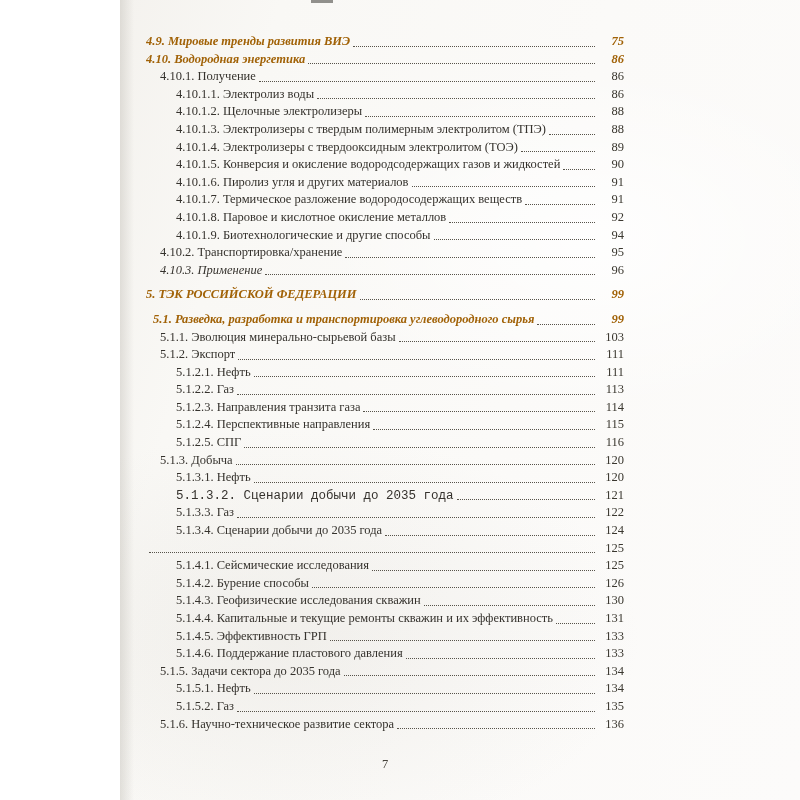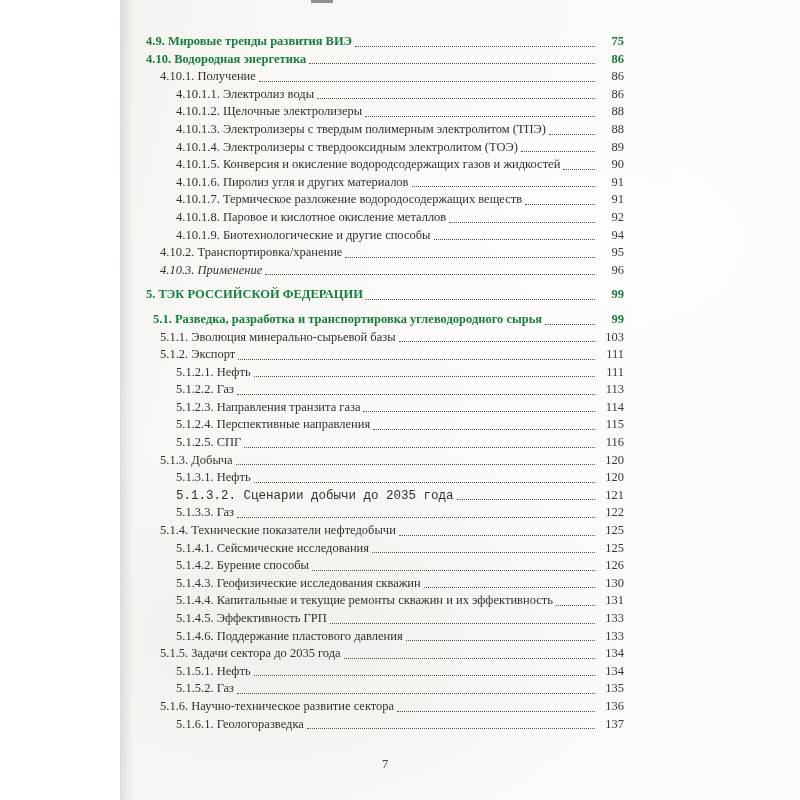--- a/index.html
+++ b/index.html
@@ -56,21 +56,22 @@
     display: flex;
     align-items: baseline;
     height: 17.6px;
     line-height: 17.6px;
     font-size: 12.5px;
     color: #35322d;
   }
   .toc-row.bold .label,
   .toc-row.bold .pnum {
     font-weight: bold;
-    color: #15803d;
+    color: #a16207;
+    font-style: italic;
   }
   .toc-row.gap-before {
     margin-top: 7px;
   }
   .label {
     white-space: nowrap;
     flex: 0 1 auto;
     overflow: hidden;
   }
   .leader {
@@ -234,21 +235,25 @@
         <span class="label" style="padding-left: 30px; font-family: Liberation Mono, monospace;">5.1.3.2. Сценарии добычи до 2035 года</span>
         <span class="leader"></span>
         <span class="pnum">121</span>
       </div>
       <div class="toc-row">
         <span class="label" style="padding-left: 30px;">5.1.3.3. Газ</span>
         <span class="leader"></span>
         <span class="pnum">122</span>
       </div>
       <div class="toc-row">
-        <span class="label" style="padding-left: 14px;">5.1.4. Технические показатели нефтедобычи</span>
+        <span class="label" style="padding-left: 30px;">5.1.3.4. Сценарии добычи до 2035 года</span>
+        <span class="leader"></span>
+        <span class="pnum">124</span>
+      </div>
+      <div class="toc-row">
         <span class="leader"></span>
         <span class="pnum">125</span>
       </div>
       <div class="toc-row">
         <span class="label" style="padding-left: 30px;">5.1.4.1. Сейсмические исследования</span>
         <span class="leader"></span>
         <span class="pnum">125</span>
       </div>
       <div class="toc-row">
         <span class="label" style="padding-left: 30px;">5.1.4.2. Бурение способы</span>
@@ -287,21 +292,16 @@
       </div>
       <div class="toc-row">
         <span class="label" style="padding-left: 30px;">5.1.5.2. Газ</span>
         <span class="leader"></span>
         <span class="pnum">135</span>
       </div>
       <div class="toc-row">
         <span class="label" style="padding-left: 14px;">5.1.6. Научно-техническое развитие сектора</span>
         <span class="leader"></span>
         <span class="pnum">136</span>
-      </div>
-      <div class="toc-row">
-        <span class="label" style="padding-left: 30px;">5.1.6.1. Геологоразведка</span>
-        <span class="leader"></span>
-        <span class="pnum">137</span>
       </div>
     </div>
   <div class="footer-num">7</div>
 </div>
 
 </body></html>

